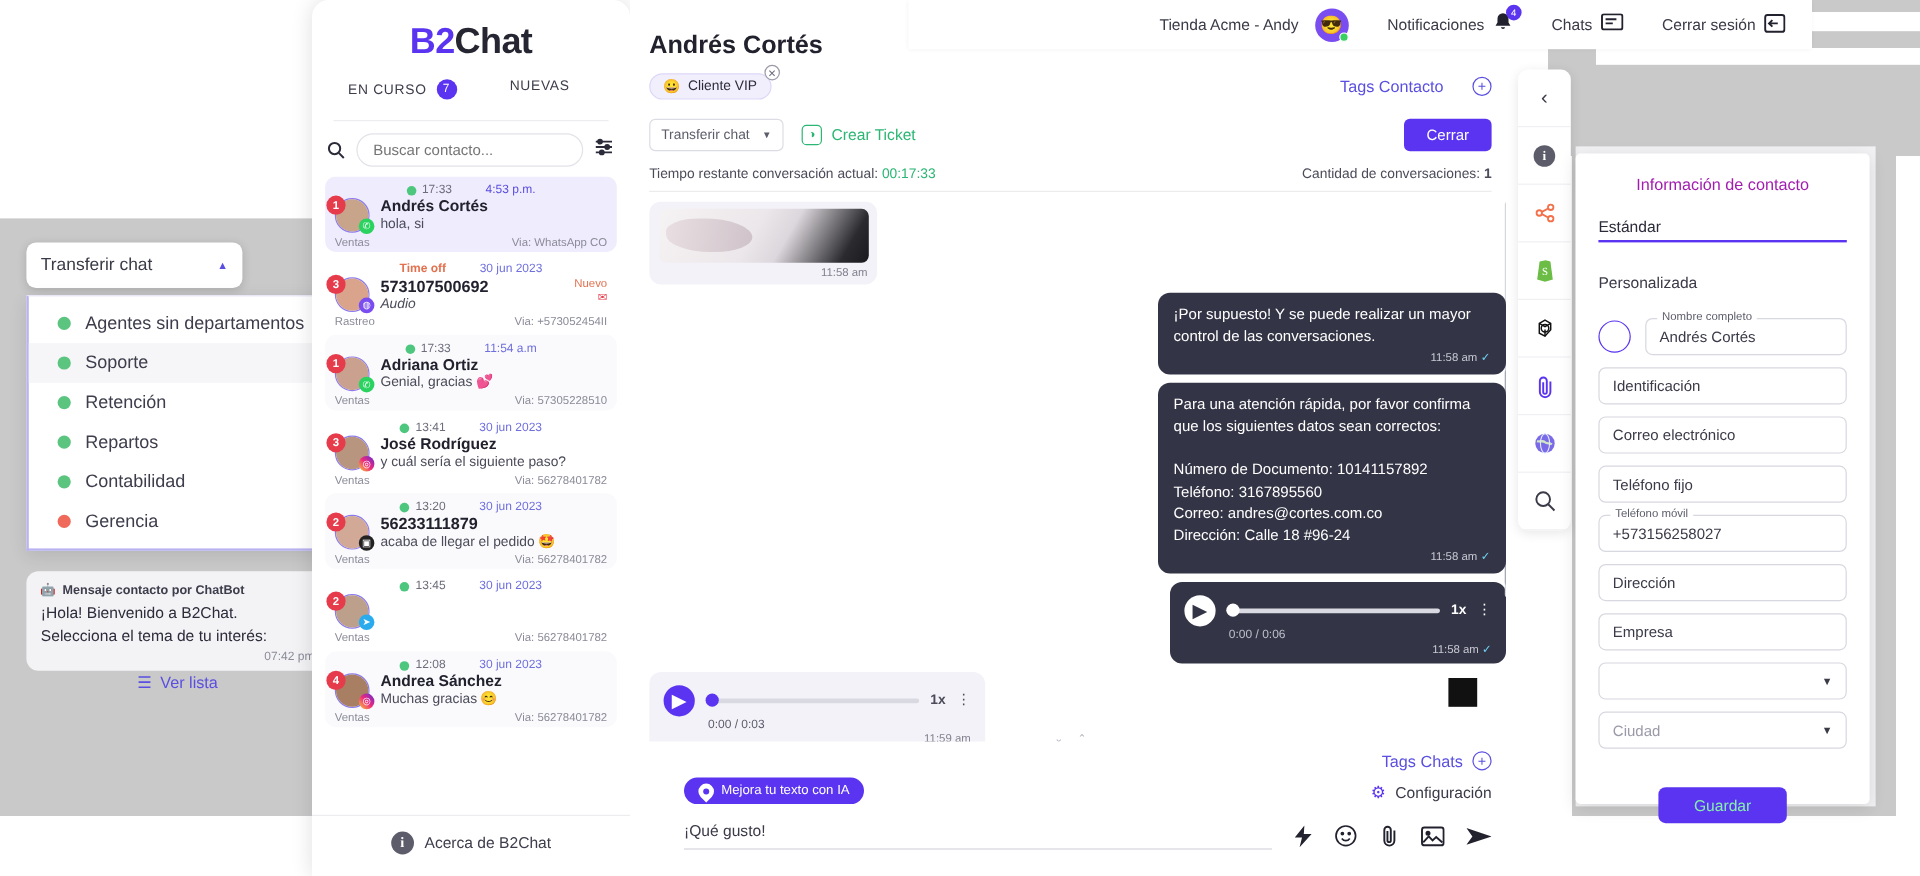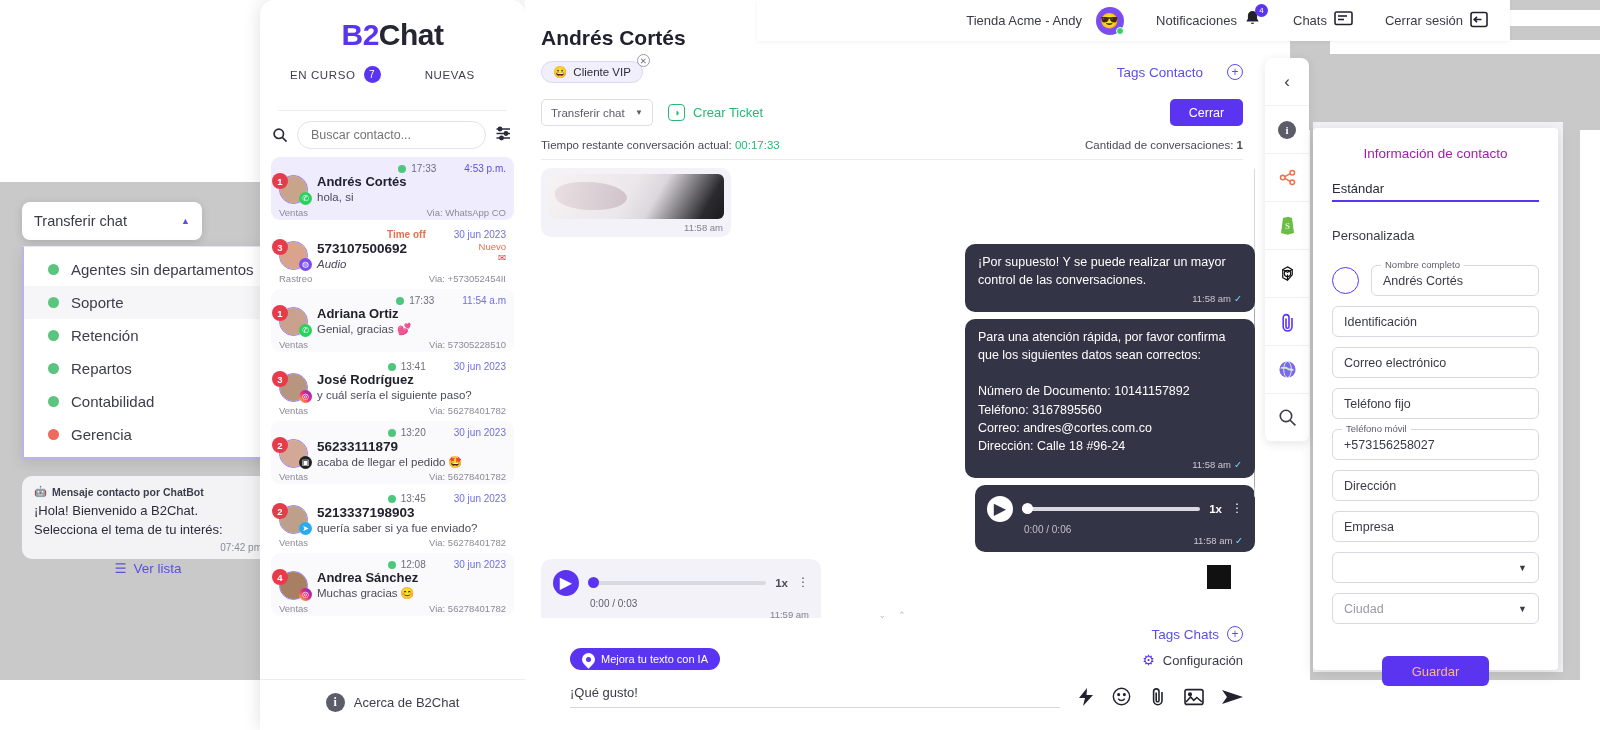--- a/index.html
+++ b/index.html
@@ -44,35 +44,35 @@
 
   
   #chatlist {
     position:absolute; left:260px; top:0; width:265px; height:730px;
     background:#fff; border-radius:14px 14px 0 0;
     box-shadow:0 0 18px rgba(0,0,0,.13);
   }
   .brand { text-align:center; padding-top:18px; font-size:30px; font-weight:bold; letter-spacing:-.5px;}
   .brand .b2 { color:#5a34f0; }
   .brand .chat { color:#262633; }
-  .cl-tabs { display:flex; border-bottom:1px solid #ececf1; margin:14px 18px 0 18px; padding-bottom:27px;
-             align-items:center; }
+  .cl-tabs { display:flex; border-bottom:1px solid #ececf1; margin:14px 18px 0 18px; padding-bottom:17px;
+             align-items:flex-start; }
   .cl-tab { flex:1; text-align:center; font-size:11.5px; letter-spacing:.6px; color:#3d3d4c; display:flex; justify-content:center; align-items:center; gap:8px;}
   .badge-round { background:#5a34f0; color:#fff; font-size:10px; width:17px; height:17px; border-radius:50%; display:flex; align-items:center; justify-content:center;}
   .cl-search { display:flex; align-items:center; gap:9px; padding:10px 14px 8px 12px;}
   .cl-search .si { width:16px; height:16px; color:#3a3a48; flex:0 0 auto;}
   .cl-search input {
     flex:1; height:28px; border:1px solid #e2e2e9; border-radius:16px; padding:0 13px;
     font-size:12.5px; color:#9a9aa8; font-family:"Liberation Sans",sans-serif; outline:none;
   }
   .cl-scroll { height:490px; overflow:hidden; padding:0 11px; }
   .cl-item { border-radius:9px; padding:6px 8px 5px 8px; margin-bottom:3px; position:relative; height:63px;}
   .cl-item.active { background:#efecfd; }
   .cl-item.alt { background:#fafafc; }
-  .cl-row1 { display:flex; justify-content:flex-end; align-items:center; font-size:10px;gap:28px;}
+  .cl-row1 { display:flex; justify-content:center; align-items:center; font-size:10px;gap:28px;}
   .cl-status { display:flex; align-items:center; gap:5px; color:#6d6d7c; font-size:10px;}
   .cl-status .sdot { width:8px; height:8px; border-radius:50%; background:#4ec77e;}
   .cl-status.timeoff { color:#e2714f; font-weight:bold;}
   .cl-date { color:#5a4fe0; font-size:10px; font-weight:normal;}
   .cl-date.plain { color:#6f6fde; }
   .cl-main { display:flex; gap:9px; margin-top:1px;}
   .av { width:29px; height:29px; border-radius:50%; position:relative; flex:0 0 auto;
         border:1.6px solid #8a7af0; overflow:visible; }
   .av .face { width:100%; height:100%; border-radius:50%; background:#cbb8a8; display:block;}
   .av .unread { position:absolute; left:-8px; top:-3px; width:16px; height:16px; border-radius:50%;
@@ -204,21 +204,21 @@
   .c-tabs { display:flex; justify-content:center; gap:26px; margin-top:20px; font-size:13px; color:#3a3a48;flex-direction:column;}
   .c-tab.act { color:#2b2b3a; border-bottom:2px solid #5a34f0; padding-bottom:4px;}
   .c-avrow { display:flex; align-items:center; gap:12px; margin-top:22px;}
   .c-av { width:27px; height:27px; border-radius:50%; border:1.8px solid #5a34f0; flex:0 0 auto;}
   .fld { position:relative; border:1px solid #d8d8e0; border-radius:6px; height:31px; display:flex; align-items:center;
          padding:0 11px; font-size:12.5px; color:#3a3a48; margin-top:10px; background:#fff;}
   .fld.flex1 { flex:1; margin-top:0; }
   .fld .lg { position:absolute; top:-7px; left:9px; background:#fff; padding:0 4px; font-size:9.5px; color:#5c5c6b;}
   .fld.ph { color:#9a9aa8; }
   .fld .dd { margin-left:auto; font-size:9px; color:#3a3a48;}
-  .c-save { display:block; margin:32px auto 0 auto; background:#5a34f0; color:#fdba74; border:none;
+  .c-save { display:block; margin:32px auto 0 auto; background:#5a34f0; color:#86efac; border:none;
             width:107px; height:30px; border-radius:6px; font-size:13px; font-family:"Liberation Sans",sans-serif;}
 </style>
 </head>
 <body>
 
 <div class="bg-grey" style="left:0;top:180px;width:262px;height:500px;"></div>
 <div class="bg-grey" style="left:1290px;top:0;width:310px;height:130px;"></div>
 <div class="bg-white" style="left:1300px;top:10px;width:300px;height:16px;"></div>
 <div class="bg-white" style="left:1330px;top:40px;width:270px;height:14px;"></div>
 <div class="bg-grey" style="left:1310px;top:120px;width:270px;height:560px;"></div>
@@ -433,24 +433,20 @@
             <span class="sdot"></span>
             <span>13:45</span>
           </div>
           <div class="cl-date plain">30 jun 2023</div>
         </div>
         <div class="cl-main">
           <div class="av">
             <span class="face" style="background:#bda08c"></span>
             <span class="unread">2</span>
             <span class="chan tg">➤</span>
-          </div>
-          <div style="min-width:0;flex:1">
-            <div class="cl-name num">5213337198903</div>
-            <div class="cl-msg">quería saber si ya fue enviado?</div>
           </div>
         </div>
         <div class="cl-row3">
           <span>Ventas</span>
           <span>Via: 56278401782</span>
         </div>
       </div>
       <div class="cl-item alt">
         <div class="cl-row1">
           <div class="cl-status">

